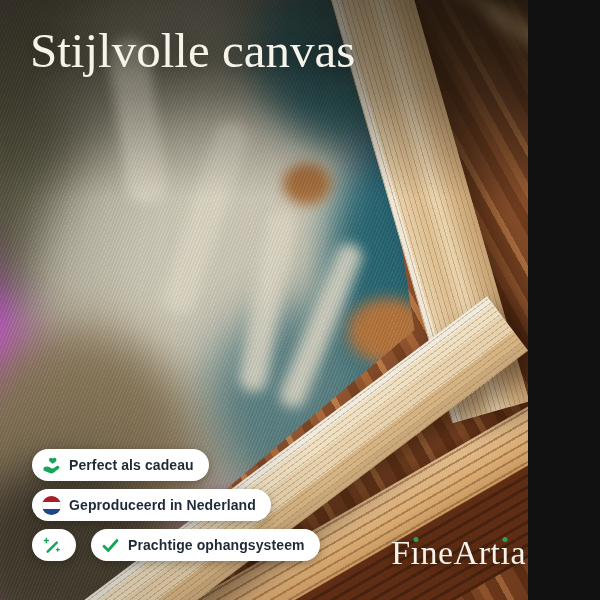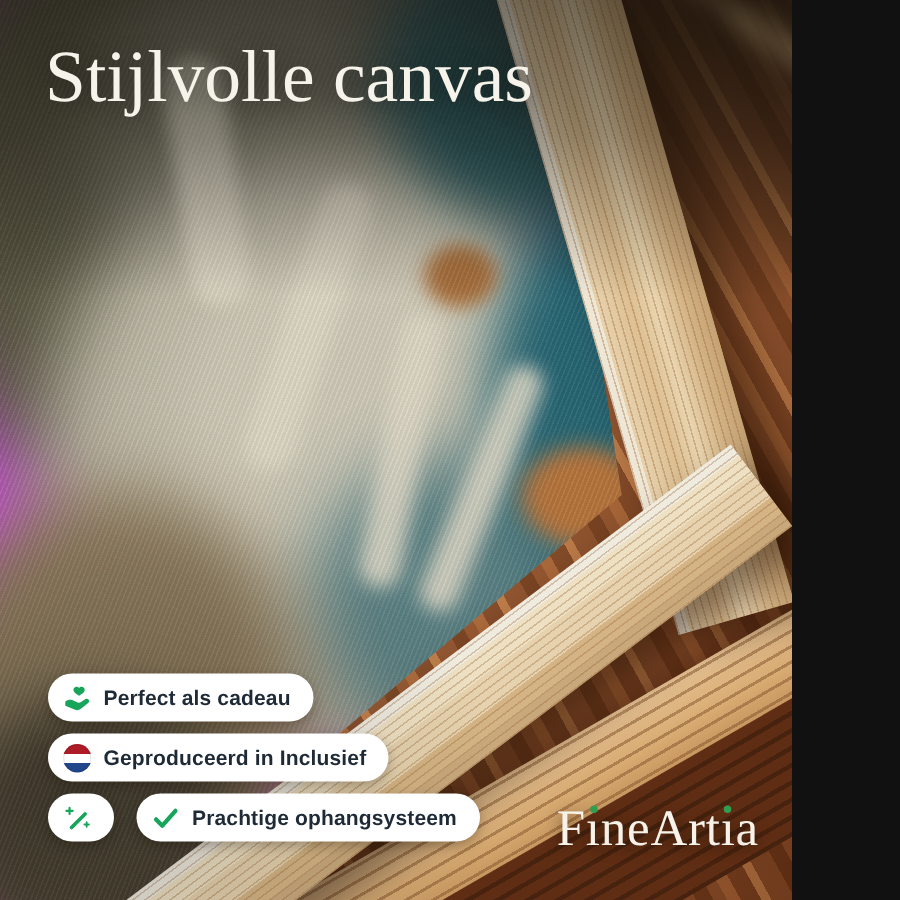--- a/index.html
+++ b/index.html
@@ -109,21 +109,21 @@
     white-space:nowrap;
   }
   .badge-label{font-size:14px;font-weight:700;color:#1f2a37;letter-spacing:.1px;}
   .bicon{display:inline-flex;width:19px;height:19px;align-items:center;justify-content:center;flex:0 0 auto;}
   .flag-circle{
     width:19px;height:19px;border-radius:50%;
     background:linear-gradient(180deg,#ae1c28 0%,#ae1c28 34%,#ffffff 34%,#ffffff 66%,#21468b 66%);
     box-shadow:inset 0 0 0 1px rgba(0,0,0,.08);
   }
   .logo{
-    position:absolute;right:22px;top:534px;z-index:10;
+    position:absolute;right:2px;top:534px;z-index:10;
     font-family:"Liberation Serif",serif;font-size:34px;color:#f7f3ea;
     letter-spacing:.5px;text-shadow:0 2px 10px rgba(0,0,0,.45);
   }
   .logo-i{position:relative;}
   .logo-i::after{
     content:'';position:absolute;left:50%;top:3px;transform:translateX(-50%);
     width:5px;height:5px;border-radius:50%;background:#2f9e51;
   }
 </style>
 </head>
@@ -180,21 +180,21 @@
         </span>
         <span class="badge-label">Perfect als cadeau</span>
       </div>
     </div>
 
     <div class="badge-row">
       <div class="badge">
         <span class="bicon">
           <span class="flag-circle"></span>
         </span>
-        <span class="badge-label">Geproduceerd in Inclusief</span>
+        <span class="badge-label">Geproduceerd in Nederland</span>
       </div>
     </div>
 
     <div class="badge-row">
       <div class="badge">
         <span class="bicon">
           <svg viewBox="0 0 20 20" width="19" height="19" fill="none" stroke="#17a45b" xmlns="http://www.w3.org/2000/svg">
             <path d="M6 16.5 15.5 7" stroke-width="2.6" stroke-linecap="round"></path>
             <path d="M4.6 2.6v4.4M2.4 4.8h4.4" stroke-width="1.5" stroke-linecap="round"></path>
             <path d="M16.6 12.8v3.2M15 14.4h3.2" stroke-width="1.3" stroke-linecap="round"></path>

